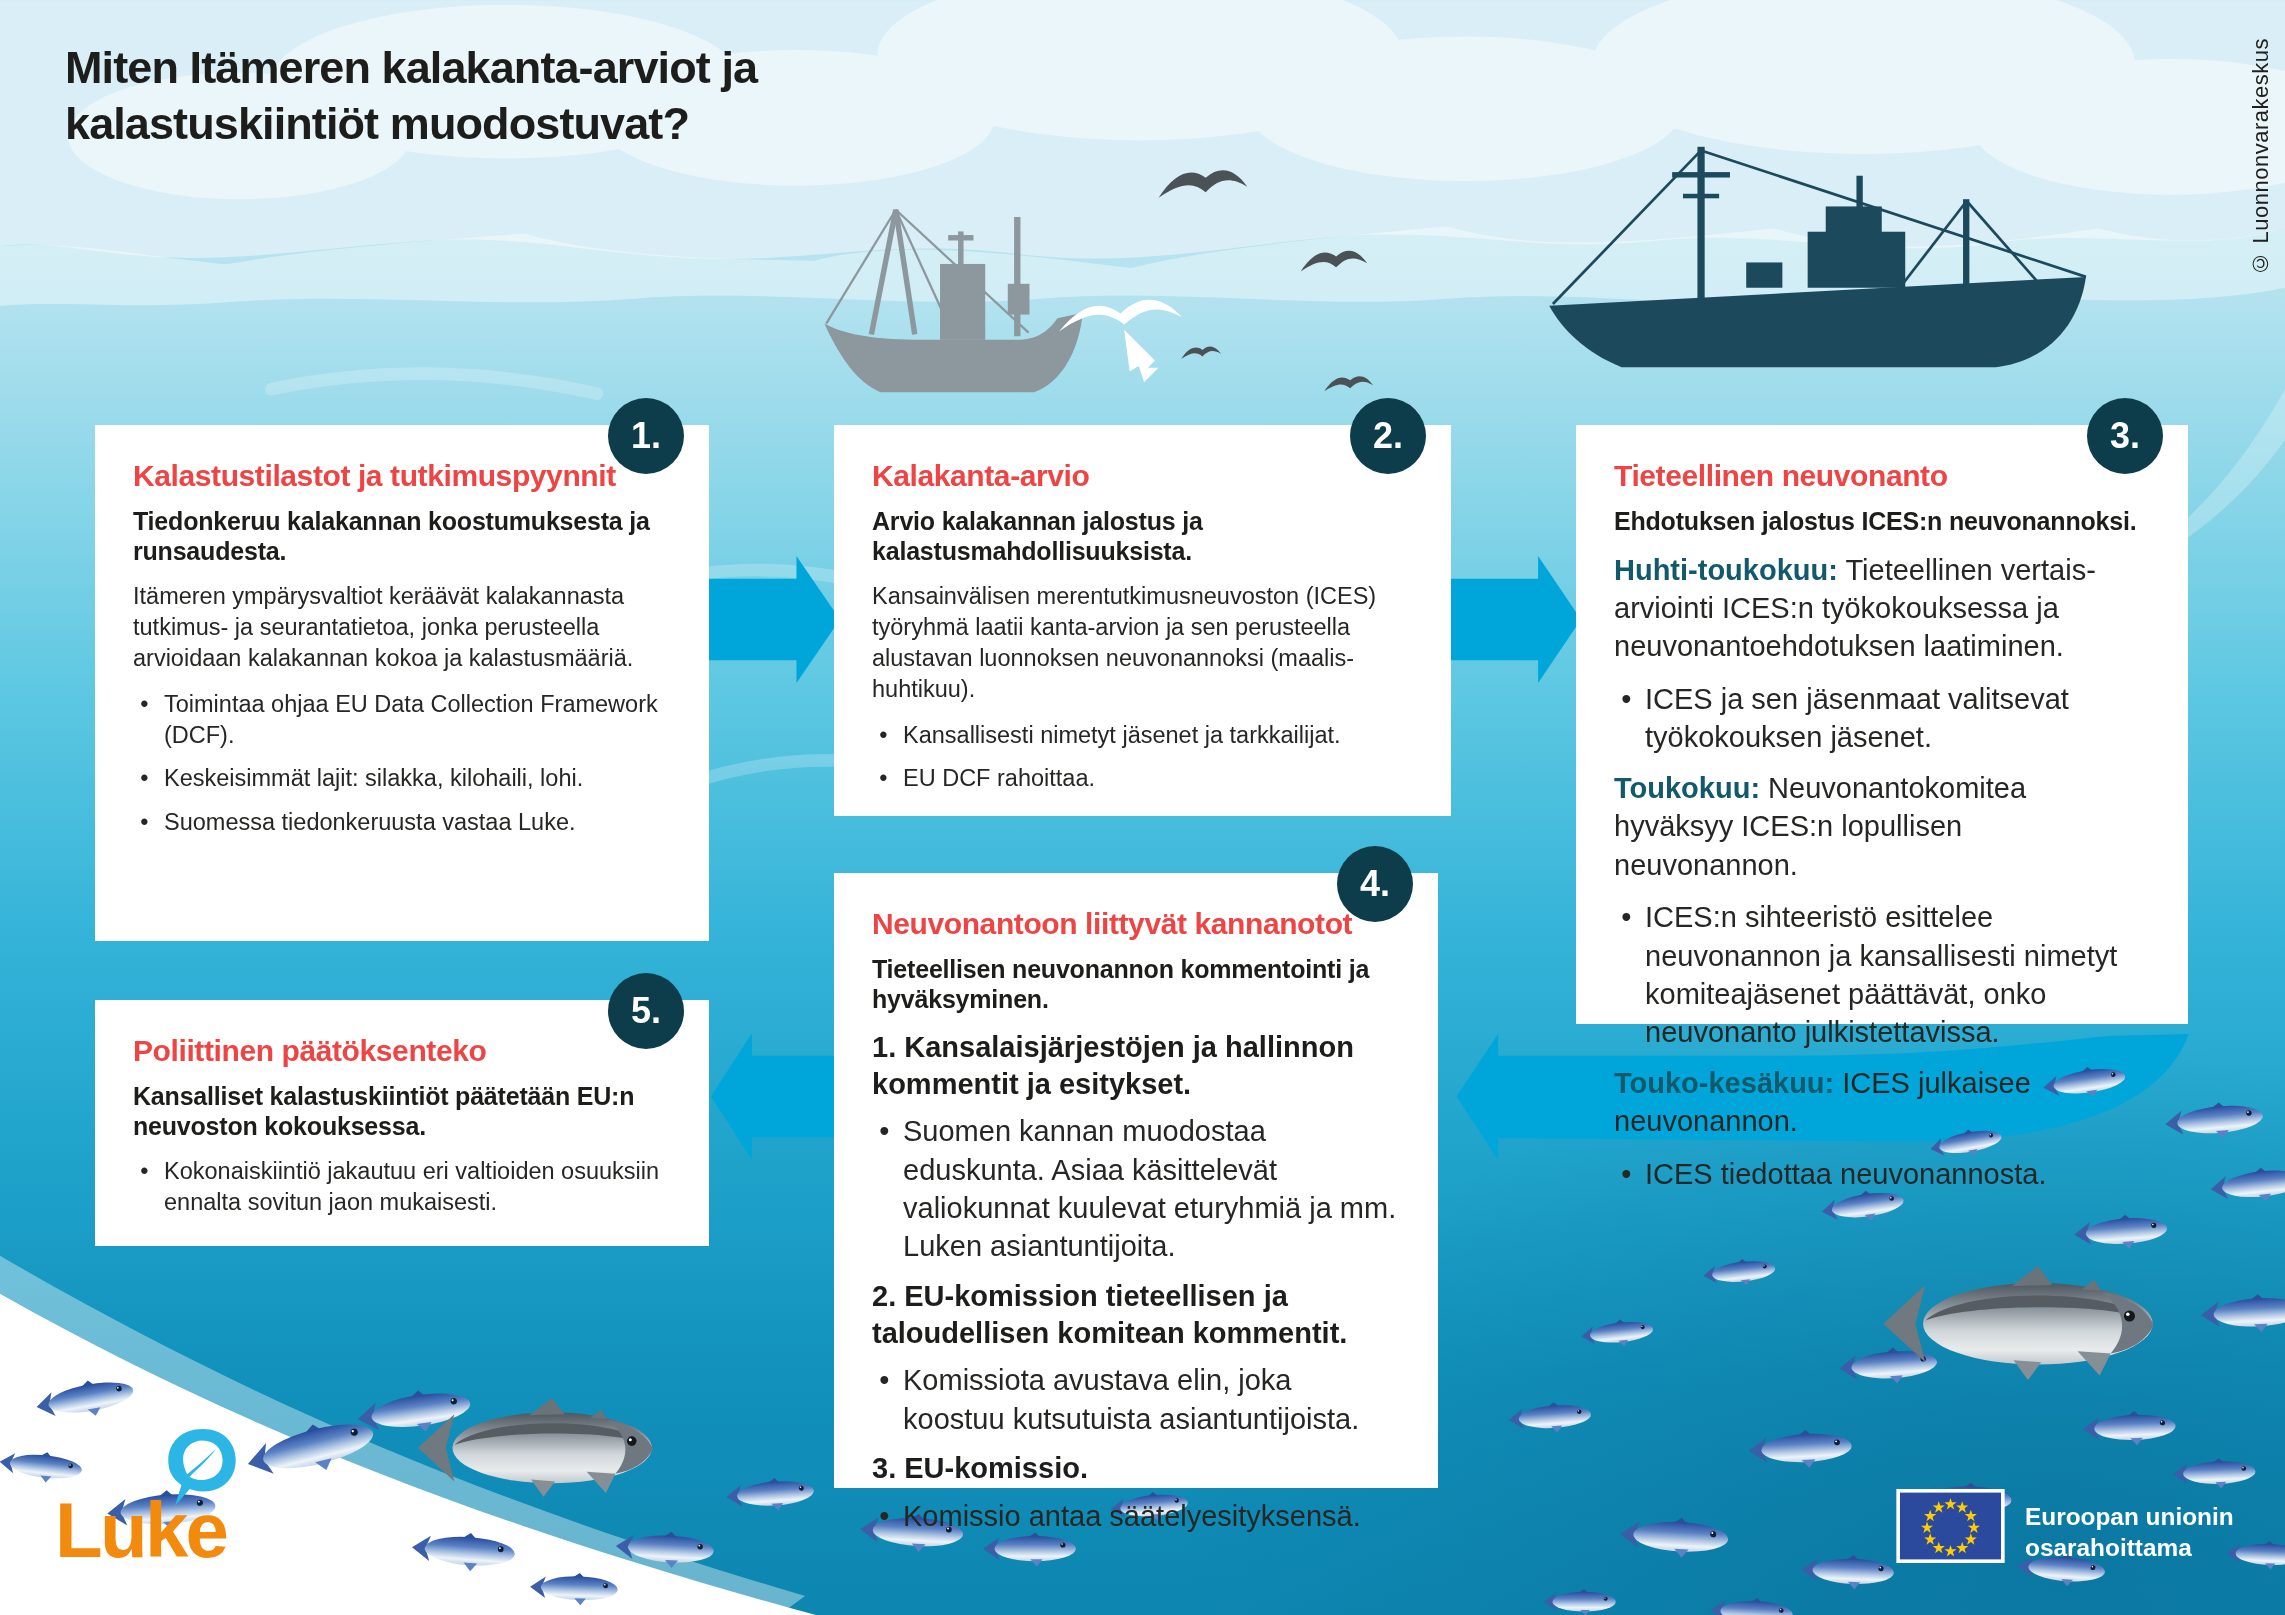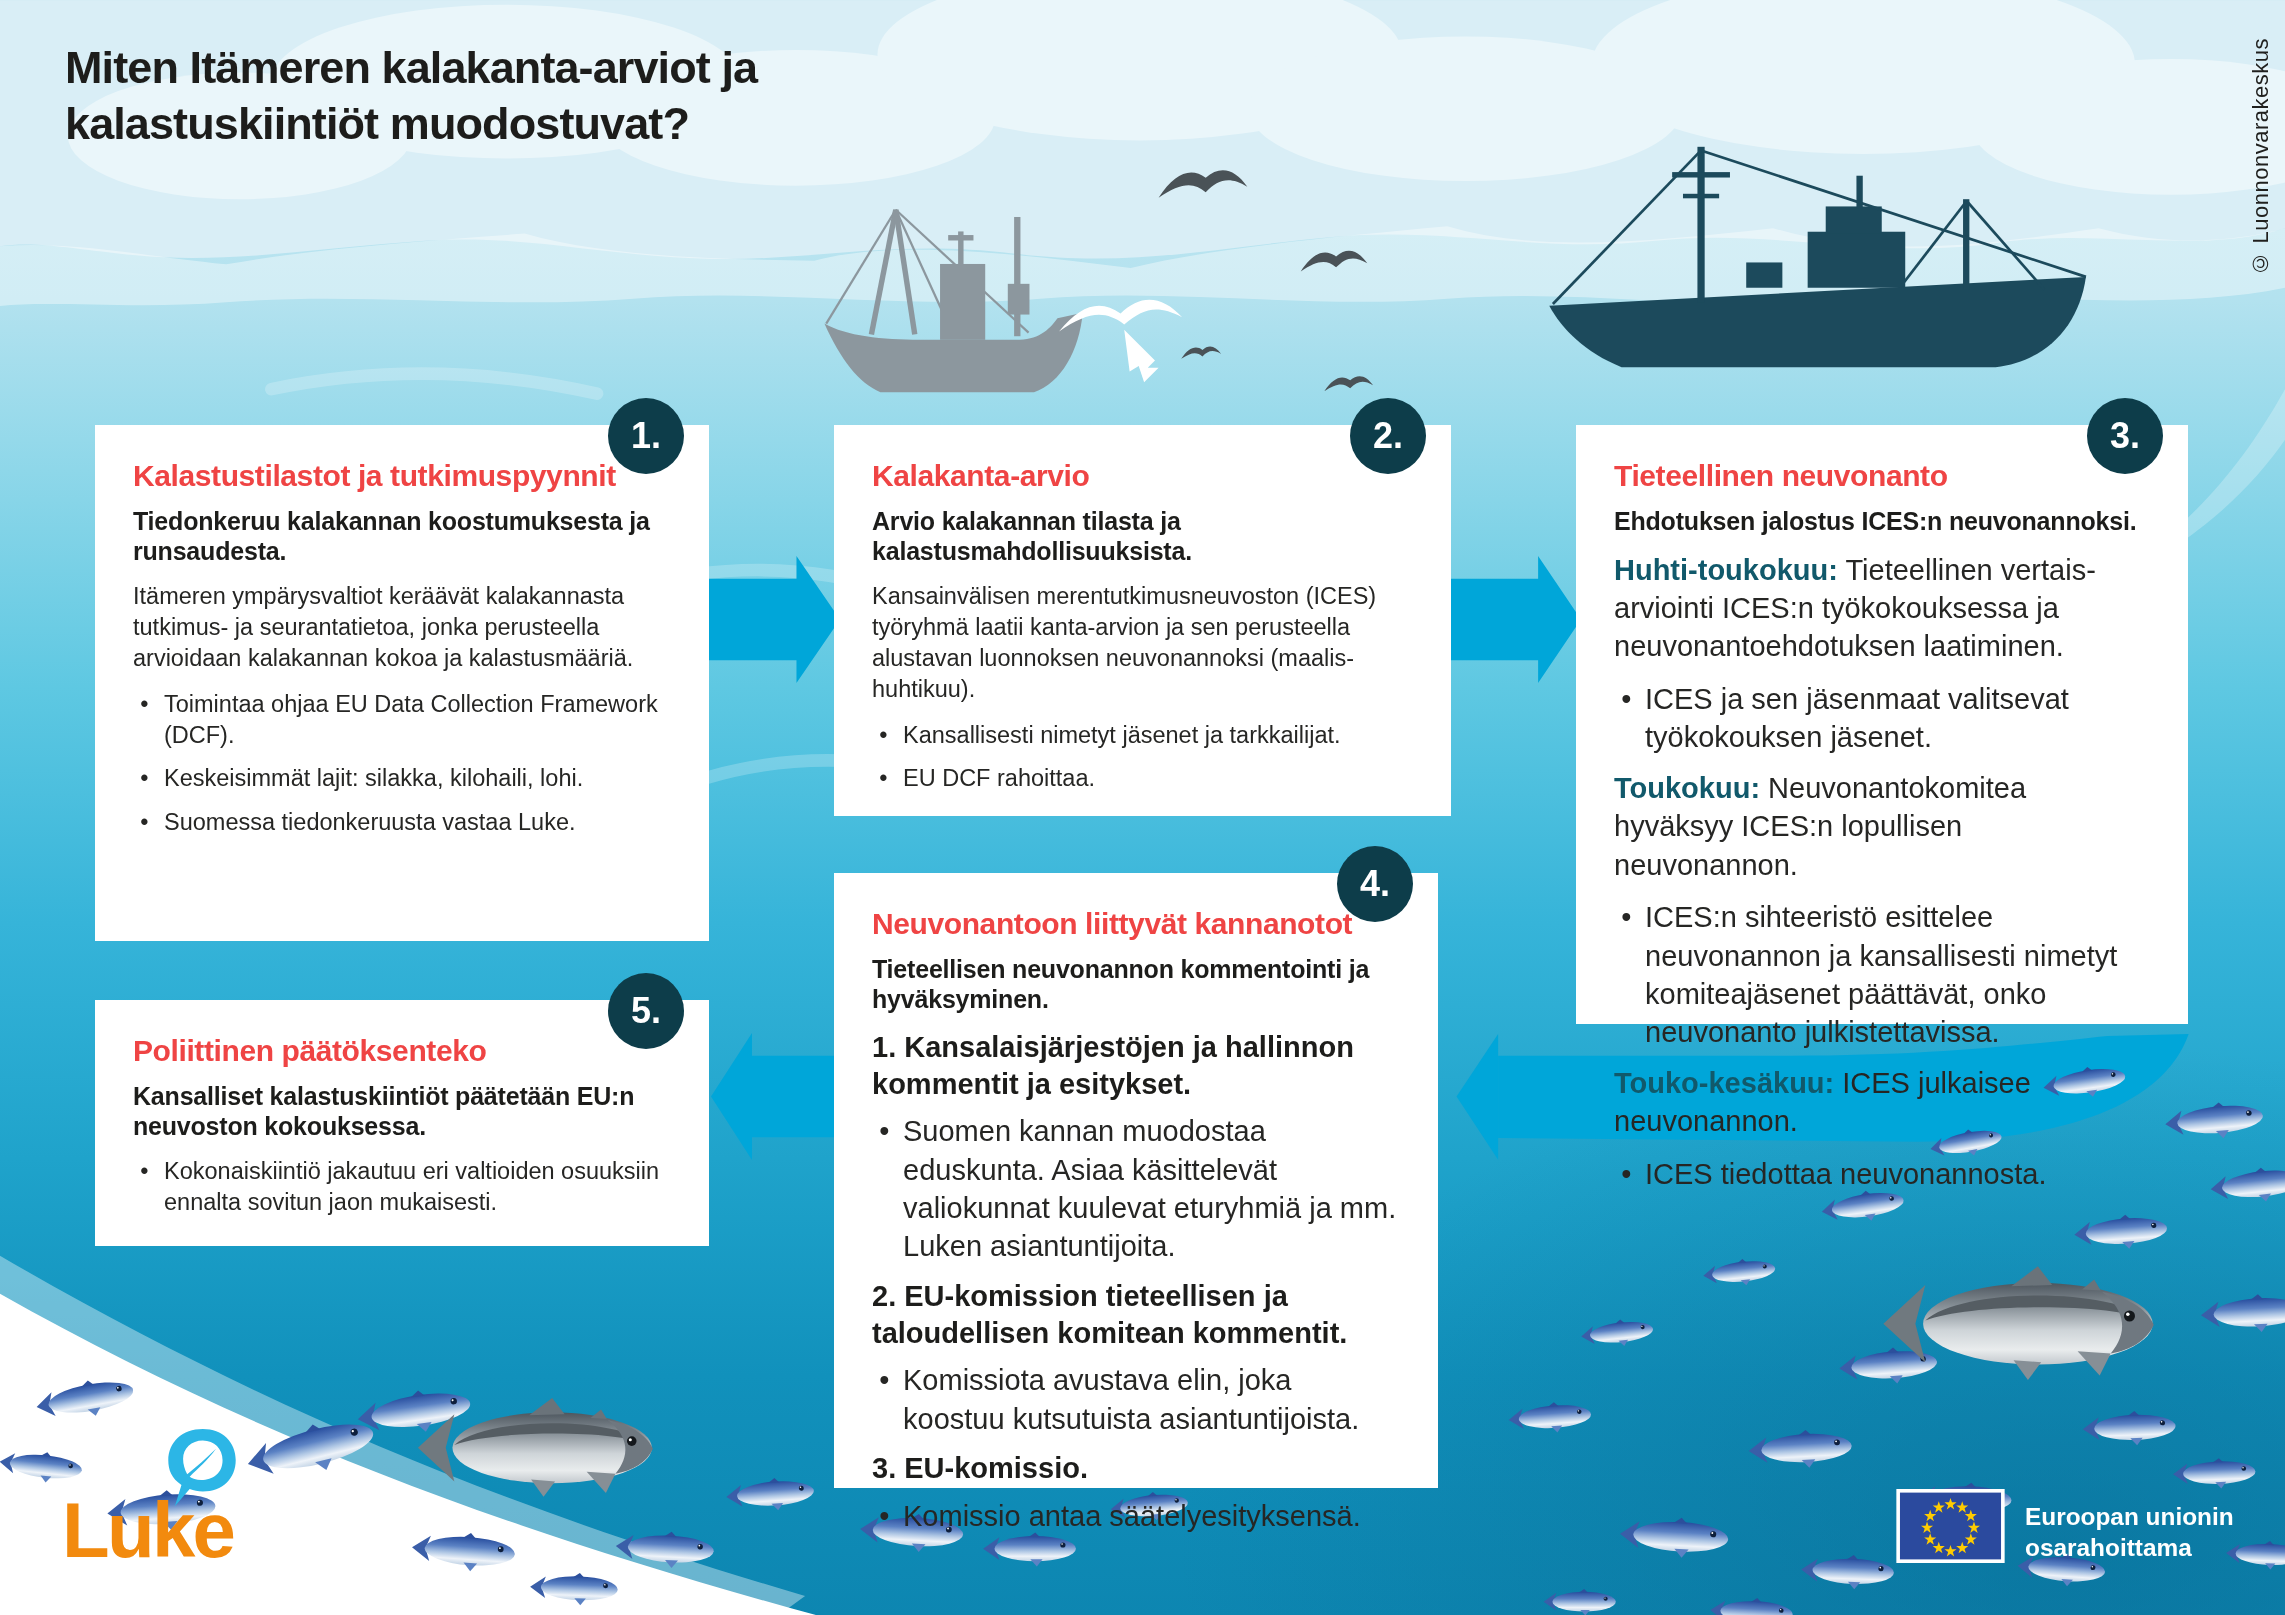--- a/index.html
+++ b/index.html
@@ -38,21 +38,21 @@
   
   .arrow{position:absolute;background:#00a6d9;}
   .arrow-r{clip-path:polygon(0 18%,68% 18%,68% 0,100% 50%,68% 100%,68% 82%,0 82%);}
   .arrow-l{clip-path:polygon(100% 18%,32% 18%,32% 0,0 50%,32% 100%,32% 82%,100% 82%);}
   #arrowA{left:704px;top:556px;width:136px;height:127px;}
   #arrowB{left:1447px;top:556px;width:134px;height:127px;}
   #arrowD{left:711px;top:1033px;width:128px;height:127px;}
   #arrowC{position:absolute;left:1411px;top:941px;}
 
   
-  .luke{position:absolute;left:62px;top:1491px;font-size:78px;font-weight:700;letter-spacing:-2.7px;
+  .luke{position:absolute;left:55px;top:1491px;font-size:78px;font-weight:700;letter-spacing:-2.7px;
     color:#f28a0e;line-height:1;}
   .luke-leaf{position:absolute;left:165px;top:1426px;}
 
   
   .eu{position:absolute;left:1896px;top:1489px;display:flex;gap:20px;align-items:flex-end;}
   .eu-text{color:#fff;font-size:24.4px;font-weight:700;line-height:1.28;padding-top:1.8px;}
 </style>
 </head>
 <body>
 
@@ -233,21 +233,21 @@
     <div class="bullet">Toimintaa ohjaa EU Data Collection Framework (DCF).</div>
     <div class="bullet">Keskeisimmät lajit: silakka, kilohaili, lohi.</div>
     <div class="bullet">Suomessa tiedonkeruusta vastaa Luke.</div>
   </div>
 
   <div id="box2" class="bx">
     <div class="badge">
         <span>2.</span>
       </div>
     <h2>Kalakanta-arvio</h2>
-    <h3>Arvio kalakannan tilasta ja kalastusmahdollisuuksista.</h3>
+    <h3>Arvio kalakannan jalostus ja kalastusmahdollisuuksista.</h3>
     <p>Kansainvälisen merentutkimusneuvoston (ICES) työryhmä laatii kanta-arvion ja sen perusteella alustavan luonnoksen neuvonannoksi (maalis-huhtikuu).</p>
     <div class="bullet">Kansallisesti nimetyt jäsenet ja tarkkailijat.</div>
     <div class="bullet">EU DCF rahoittaa.</div>
   </div>
 
   <div id="box3" class="bx small">
     <div class="badge">
         <span>3.</span>
       </div>
     <h2>Tieteellinen neuvonanto</h2>

